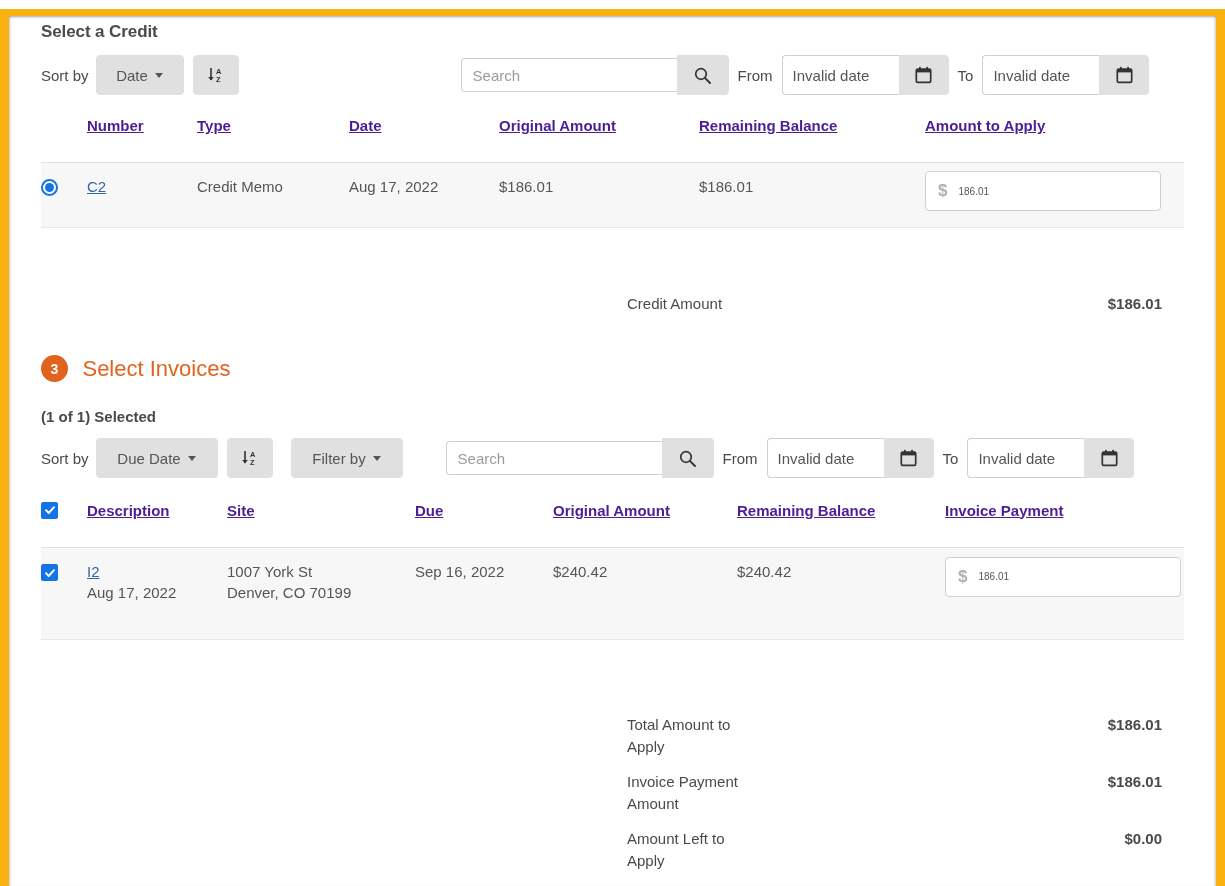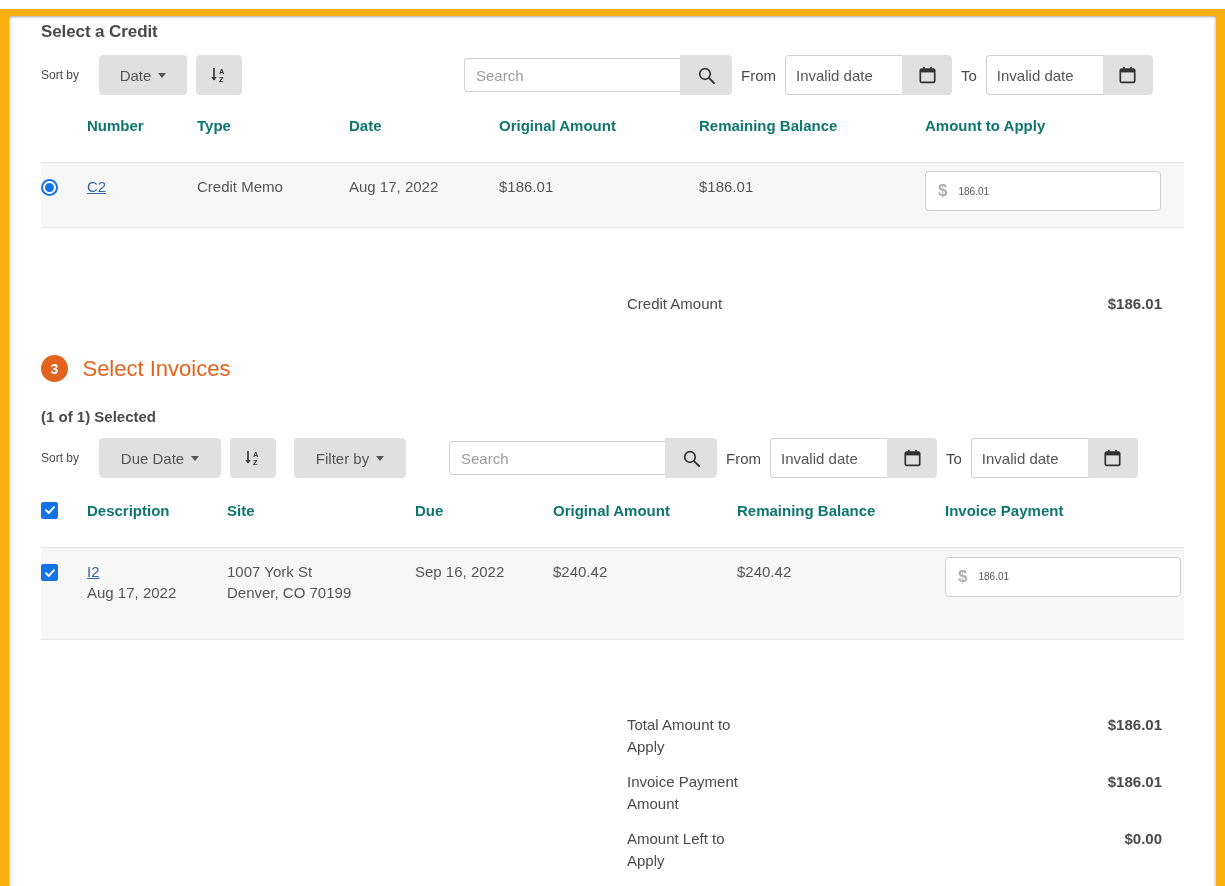--- a/index.html
+++ b/index.html
@@ -43,21 +43,21 @@
     color: #4a4a4a;
     letter-spacing: -0.1px;
   }
 
   
   .toolbar {
     display: flex;
     align-items: center;
     height: 40px;
   }
-  .sortby-lbl { font-size: 12px; color: #4a4a4a; margin-right: 20px; }
+  .sortby-lbl { font-size: 15px; color: #4a4a4a; margin-right: 7px; }
 
   .btn-gray {
     background: #e0e0e0;
     border: 1px solid #e0e0e0;
     border-radius: 4px;
     color: #555;
     font-size: 15px;
     font-family: "Liberation Sans", sans-serif;
     height: 40px;
     padding: 0 15px;
@@ -130,25 +130,26 @@
 
   
   table.grid {
     width: 100%;
     border-collapse: collapse;
     font-size: 15px;
   }
   table.grid thead th {
     text-align: left;
     font-weight: bold;
-    color: #0f766e;
+    color: #4c1d95;
     font-size: 15px;
     padding: 8px 0 28px 0;
     border-bottom: 1px solid #e2e2e2;
     vertical-align: bottom;
+    text-decoration: underline;
   }
   table.grid tbody td {
     padding: 12px 0;
     color: #555;
     vertical-align: top;
     border-bottom: 1px solid #e8e8e8;
     background: #f7f7f7;
   }
   tr.datarow td { background: #f7f7f7; }
   td.sel-cell, th.sel-cell { width: 46px; padding-left: 12px; }

